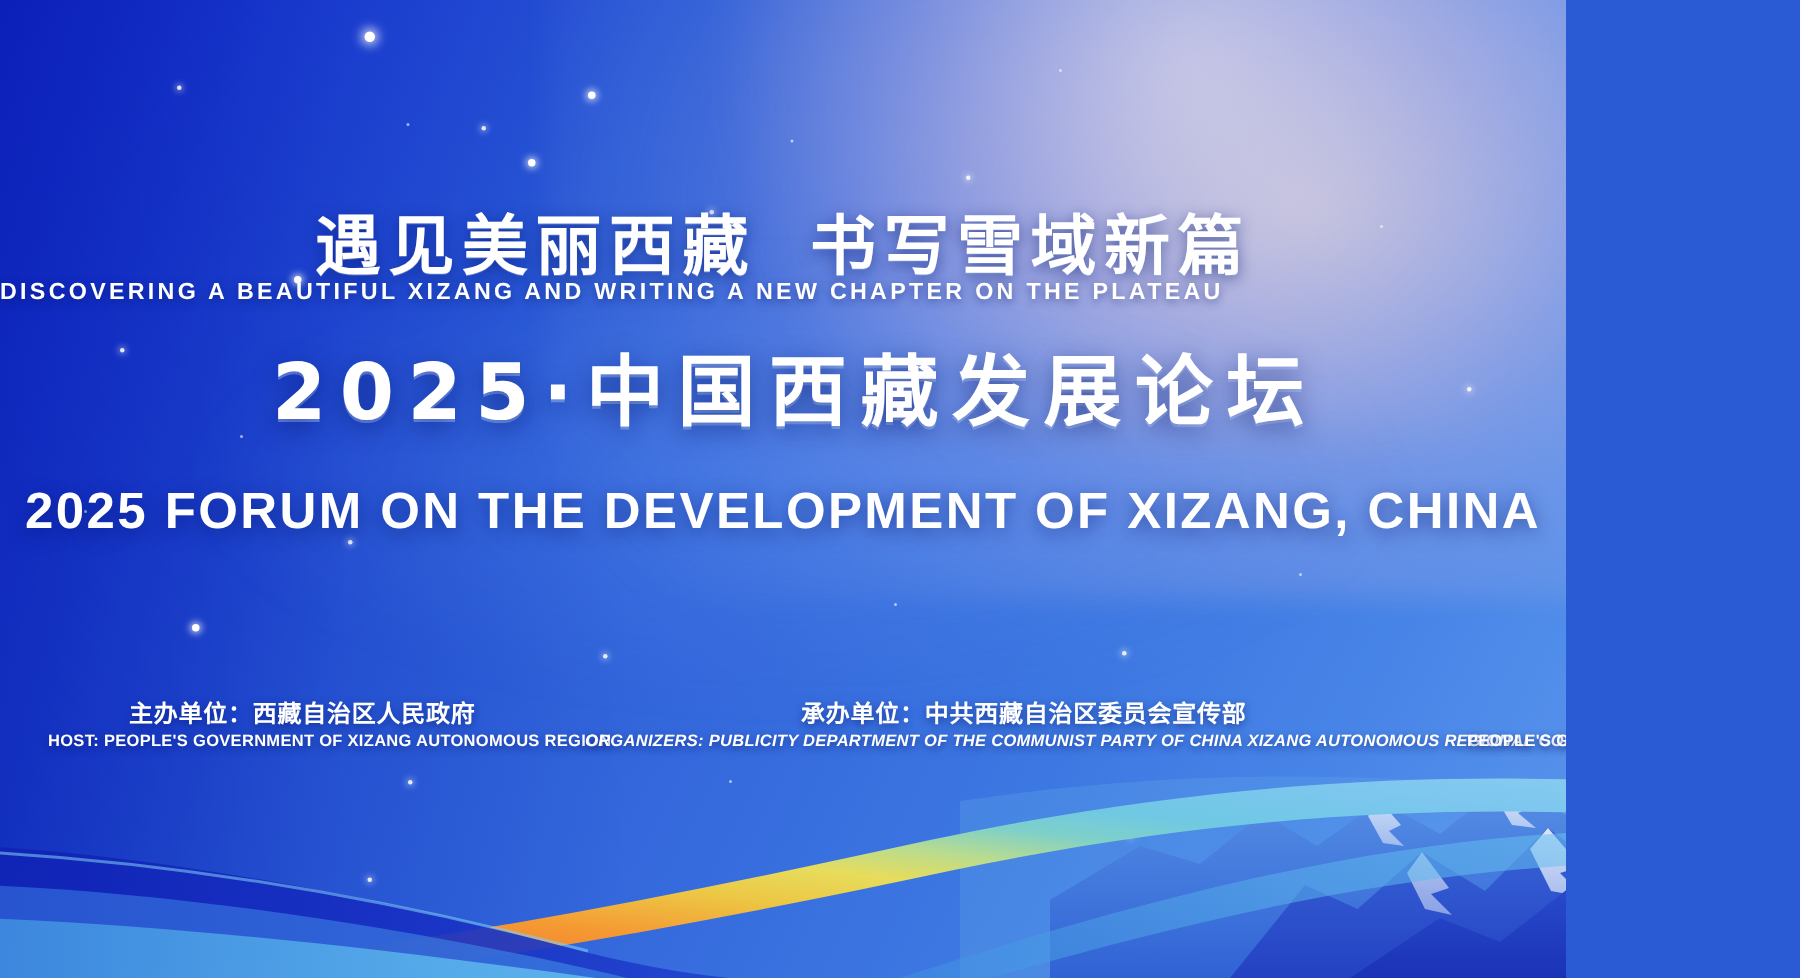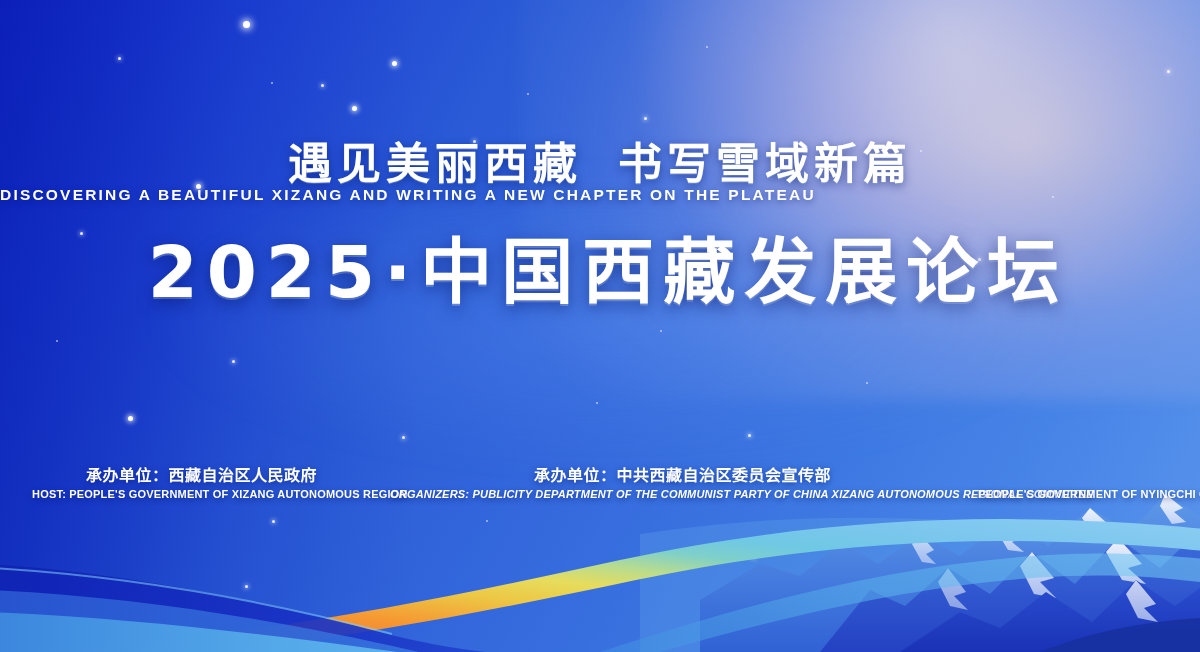--- a/index.html
+++ b/index.html
@@ -4,21 +4,21 @@
 <title>2025 Forum on the Development of Xizang, China</title>
 <style>
   html,body{margin:0;padding:0;}
   body{
     width:1200px;height:652px;overflow:hidden;
     font-family:"Liberation Sans","DejaVu Sans",sans-serif;
     background:#2a5ad4;
   }
 
   #poster{
-    position:relative;width:1200px;height:652px;overflow:hidden;
+    position:relative;width:1044px;height:652px;overflow:hidden;
     background:#0f172a;
   }
 
   
   .bg-base{
     position:absolute;inset:0;
     background:linear-gradient(118deg,
        #1226c8 0%,
        #1b3dd2 14%,
        #2a5ad6 34%,
@@ -89,21 +89,21 @@
   .tagline-en{
     position:absolute;left:0;right:0;top:186px;
     font-size:15.5px;font-weight:700;color:#ffffff;
     letter-spacing:2.2px;
     text-shadow:0 2px 6px rgba(6,24,110,.5);
     white-space:nowrap;
   }
 
   .title-main{
     position:absolute;left:16px;right:0;top:236px;text-align:center;
-    font-size:72px;font-weight:800;color:#ffffff;
+    font-size:52px;font-weight:800;color:#ffffff;
     letter-spacing:9px;line-height:1.02;
     font-family:"DejaVu Sans","Liberation Sans",sans-serif;
     text-shadow:0 5px 16px rgba(5,22,105,.55),0 2px 0 rgba(190,212,255,.45);
     white-space:nowrap;
   }
 
   .title-en{
     position:absolute;left:0;right:0;top:322px;text-align:center;
     font-size:34px;font-weight:800;color:#ffffff;
     letter-spacing:1.6px;
@@ -282,25 +282,26 @@
   <div class="content">
 
     <div class="tagline-cn">
       <span>遇见美丽西藏</span><span class="gap"></span><span>书写雪域新篇</span>
     </div>
 
     <div class="tagline-en">DISCOVERING A BEAUTIFUL XIZANG AND WRITING A NEW CHAPTER ON THE PLATEAU</div>
 
     <div class="title-main">2025·中国西藏发展论坛</div>
 
+    <div class="title-en">2025  FORUM ON THE DEVELOPMENT OF XIZANG, CHINA</div>
 
 
     <div class="footer">
       <div class="org-cn-row">
-        <span class="org-cn p-host-cn">承办单位：西藏自治区人民政府</span>
+        <span class="org-cn p-host-cn">主办单位：西藏自治区人民政府</span>
         <span class="org-cn p-org-cn">承办单位：中共西藏自治区委员会宣传部</span>
       </div>
       <div class="org-en-row">
         <span class="org-en p-host-en">HOST: PEOPLE'S GOVERNMENT OF XIZANG AUTONOMOUS REGION</span>
         <span class="org-en p-org-en">ORGANIZERS: PUBLICITY DEPARTMENT OF THE COMMUNIST PARTY OF CHINA XIZANG AUTONOMOUS REGIONAL COMMITTEE</span>
         <span class="org-en p-gov-en">PEOPLE'S GOVERNMENT OF NYINGCHI CITY</span>
       </div>
     </div>
 
   </div>

